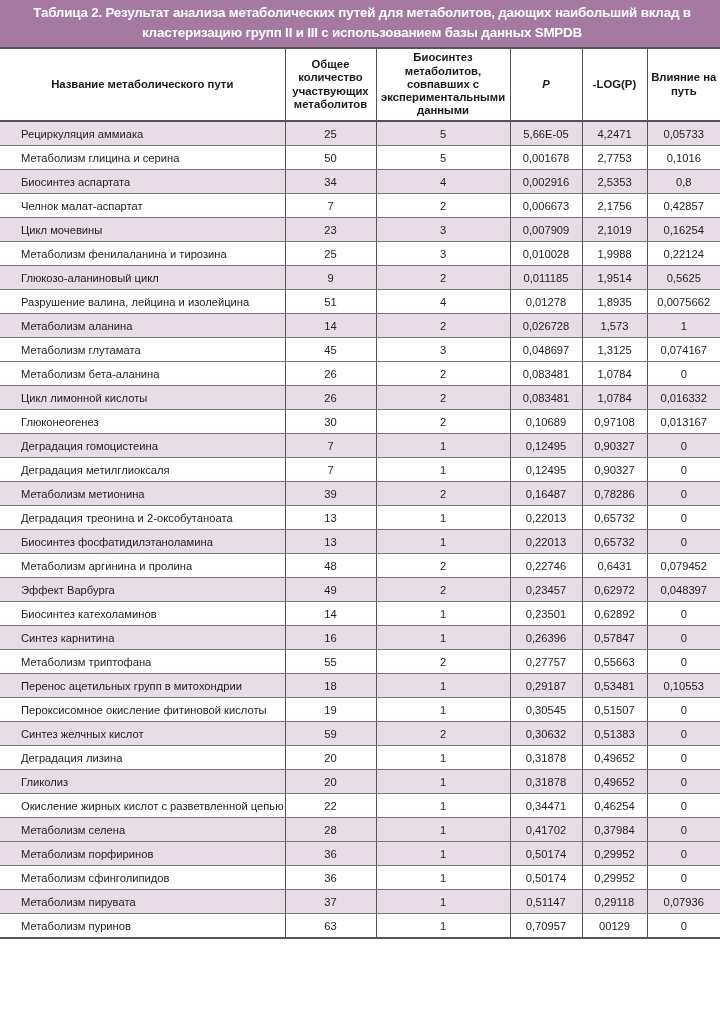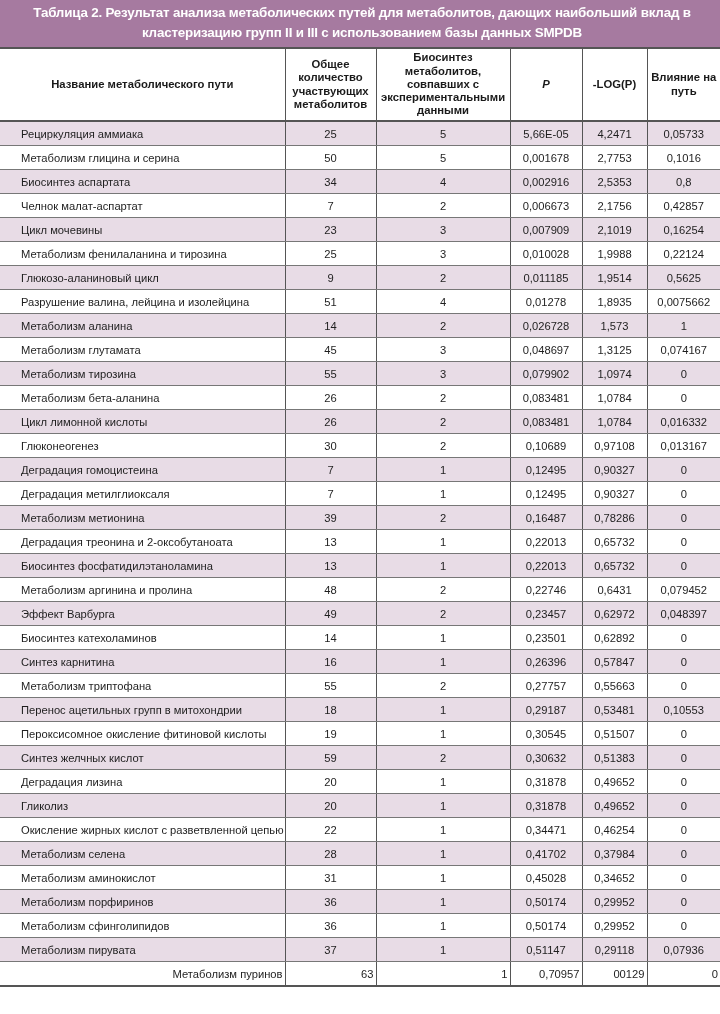--- a/index.html
+++ b/index.html
@@ -49,21 +49,21 @@
       height: 23px;
       border-left: 1.5px solid #555;
       border-bottom: 1.5px solid #777;
       text-align: center;
       vertical-align: middle;
       padding: 0 2px;
       white-space: nowrap;
     }
     tbody td:first-child { border-left: none; text-align: left; padding-left: 21px; }
     tbody tr.shade td { background: #e8dce6; }
-    tbody tr:last-child td { border-bottom: 2px solid #555; text-align: right; }
+    tbody tr:last-child td { border-bottom: 2px solid #555; }
   </style>
 </head>
 <body>
 
 <div class="title-bar">Таблица 2. Результат анализа метаболических путей для метаболитов, дающих наибольший вклад в кластеризацию групп II и III с использованием базы данных SMPDB</div>
 
 <table>
   <colgroup>
     <col class="c0">
       <col class="c1">
@@ -156,28 +156,20 @@
         <td>1</td>
       </tr>
       <tr>
         <td>Метаболизм глутамата</td>
         <td>45</td>
         <td>3</td>
         <td>0,048697</td>
         <td>1,3125</td>
         <td>0,074167</td>
       </tr>
-      <tr class="shade">
-        <td>Метаболизм тирозина</td>
-        <td>55</td>
-        <td>3</td>
-        <td>0,079902</td>
-        <td>1,0974</td>
-        <td>0</td>
-      </tr>
       <tr>
         <td>Метаболизм бета-аланина</td>
         <td>26</td>
         <td>2</td>
         <td>0,083481</td>
         <td>1,0784</td>
         <td>0</td>
       </tr>
       <tr class="shade">
         <td>Цикл лимонной кислоты</td>
@@ -322,28 +314,20 @@
         <td>0,34471</td>
         <td>0,46254</td>
         <td>0</td>
       </tr>
       <tr class="shade">
         <td>Метаболизм селена</td>
         <td>28</td>
         <td>1</td>
         <td>0,41702</td>
         <td>0,37984</td>
-        <td>0</td>
-      </tr>
-      <tr>
-        <td>Метаболизм аминокислот</td>
-        <td>31</td>
-        <td>1</td>
-        <td>0,45028</td>
-        <td>0,34652</td>
         <td>0</td>
       </tr>
       <tr class="shade">
         <td>Метаболизм порфиринов</td>
         <td>36</td>
         <td>1</td>
         <td>0,50174</td>
         <td>0,29952</td>
         <td>0</td>
       </tr>

